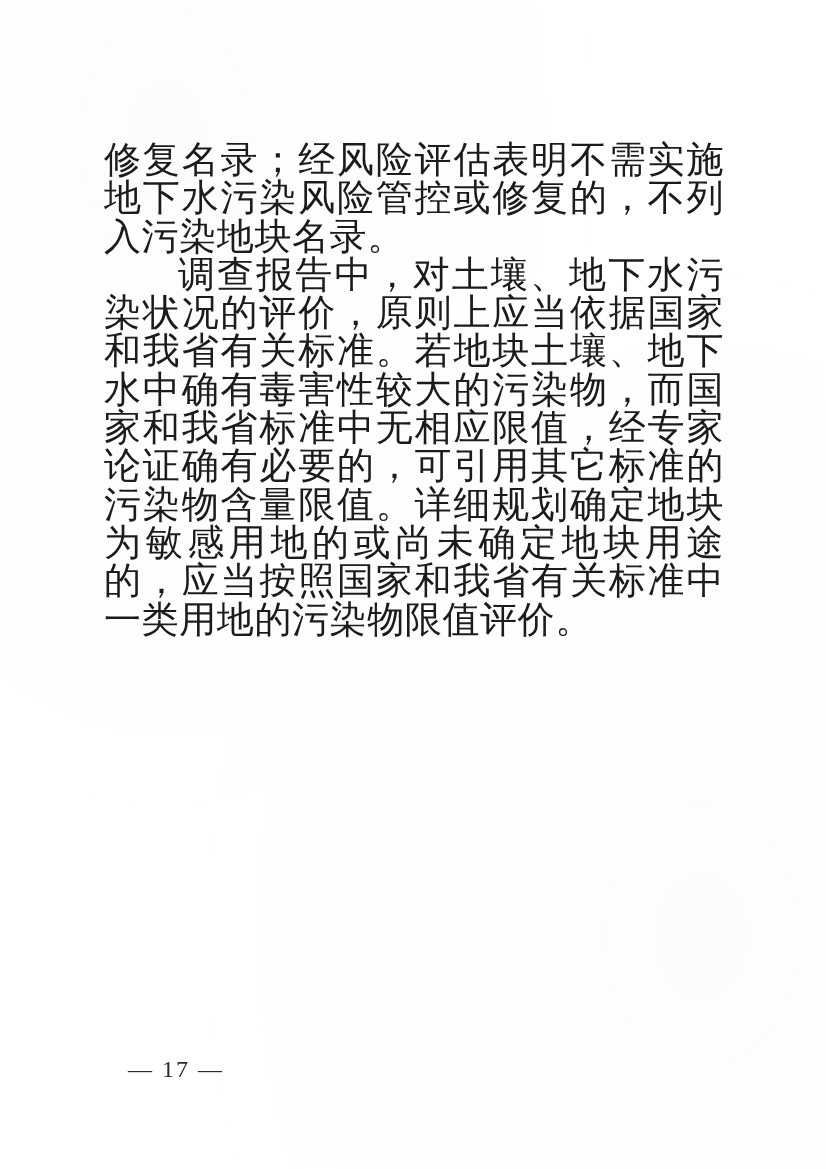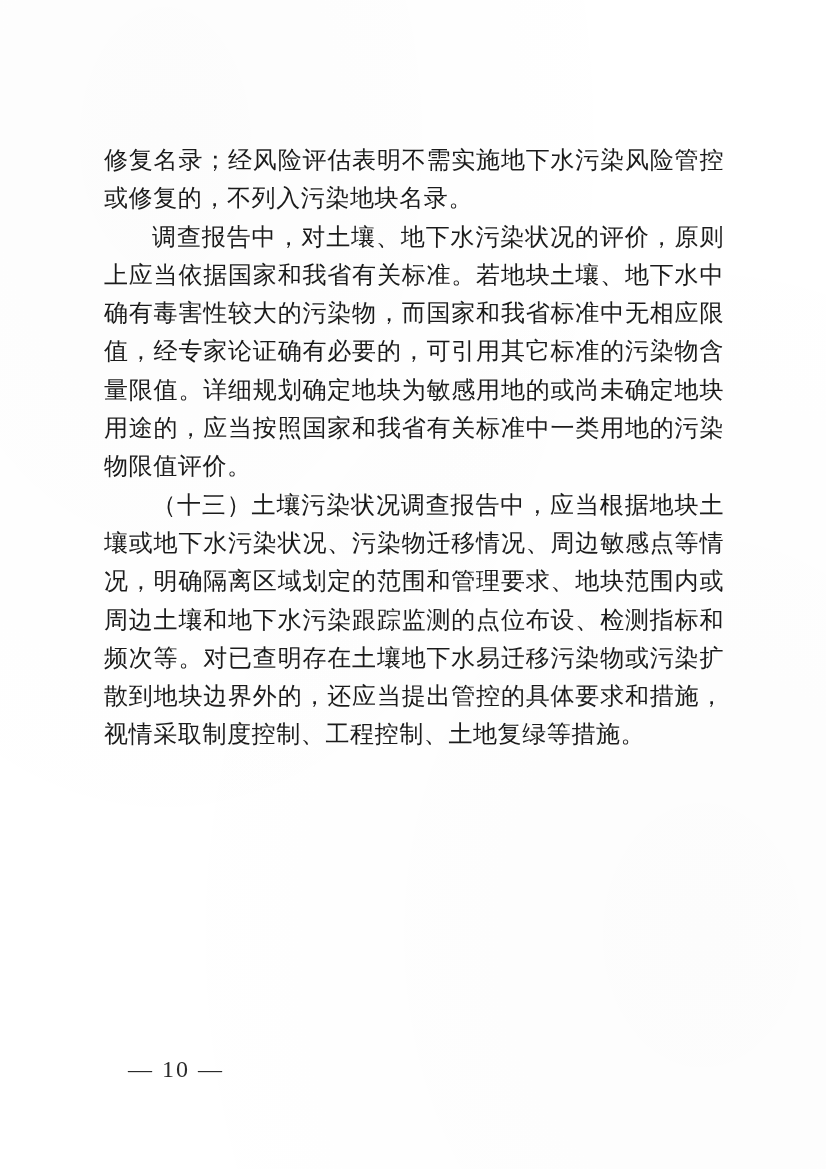--- a/index.html
+++ b/index.html
@@ -34,21 +34,21 @@
   .content {
     position: absolute;
     left: 104px;
     top: 141px;
     width: 620px;
   }
 
   .para {
     margin: 0;
     padding: 0;
-    font-size: 24px;
+    font-size: 37px;
     line-height: 38.3px;
     color: #1b1b1b;
     text-align: justify;
     text-justify: inter-ideograph;
     letter-spacing: 0.6px;
     font-weight: 400;
     
     -webkit-font-smoothing: antialiased;
   }
 
@@ -97,23 +97,22 @@
 
   <div class="page-texture"></div>
 
   <div class="content">
 
     <p class="para">修复名录；经风险评估表明不需实施地下水污染风险管控或修复的，不列入污染地块名录。</p>
 
     <p class="para indent">调查报告中，对土壤、地下水污染状况的评价，原则上应当依据国家和我省有关标准。若地块土壤、地下水中确有毒害性较大的污染物，而国家和我省标准中无相应限值，经专家论证确有必要的，可引用其它标准的污染物含量限值。详细规划确定地块为敏感用地的或尚未确定地块用途的，应当按照国家和我省有关标准中一类用地的污染物限值评价。</p>
 
 
-    <p class="para indent">（十三）土壤污染状况调查报告中，应当根据地块土壤或地下水污染状况、污染物迁移情况、周边敏感点等情况，明确隔离区域划定的范围和管理要求、地块范围内或周边土壤和地下水污染跟踪监测的点位布设、检测指标和频次等。对已查明存在土壤地下水易迁移污染物或污染扩散到地块边界外的，还应当提出管控的具体要求和措施，视情采取制度控制、工程控制、土地复绿等措施。</p>
 
   </div>
 
   <div class="footer">
     <span class="footer-inner">
-      <span class="dash">—</span><span class="page-num">10</span><span class="dash">—</span>
+      <span class="dash">—</span><span class="page-num">17</span><span class="dash">—</span>
     </span>
   </div>
 
 </div>
 
 </body></html>

